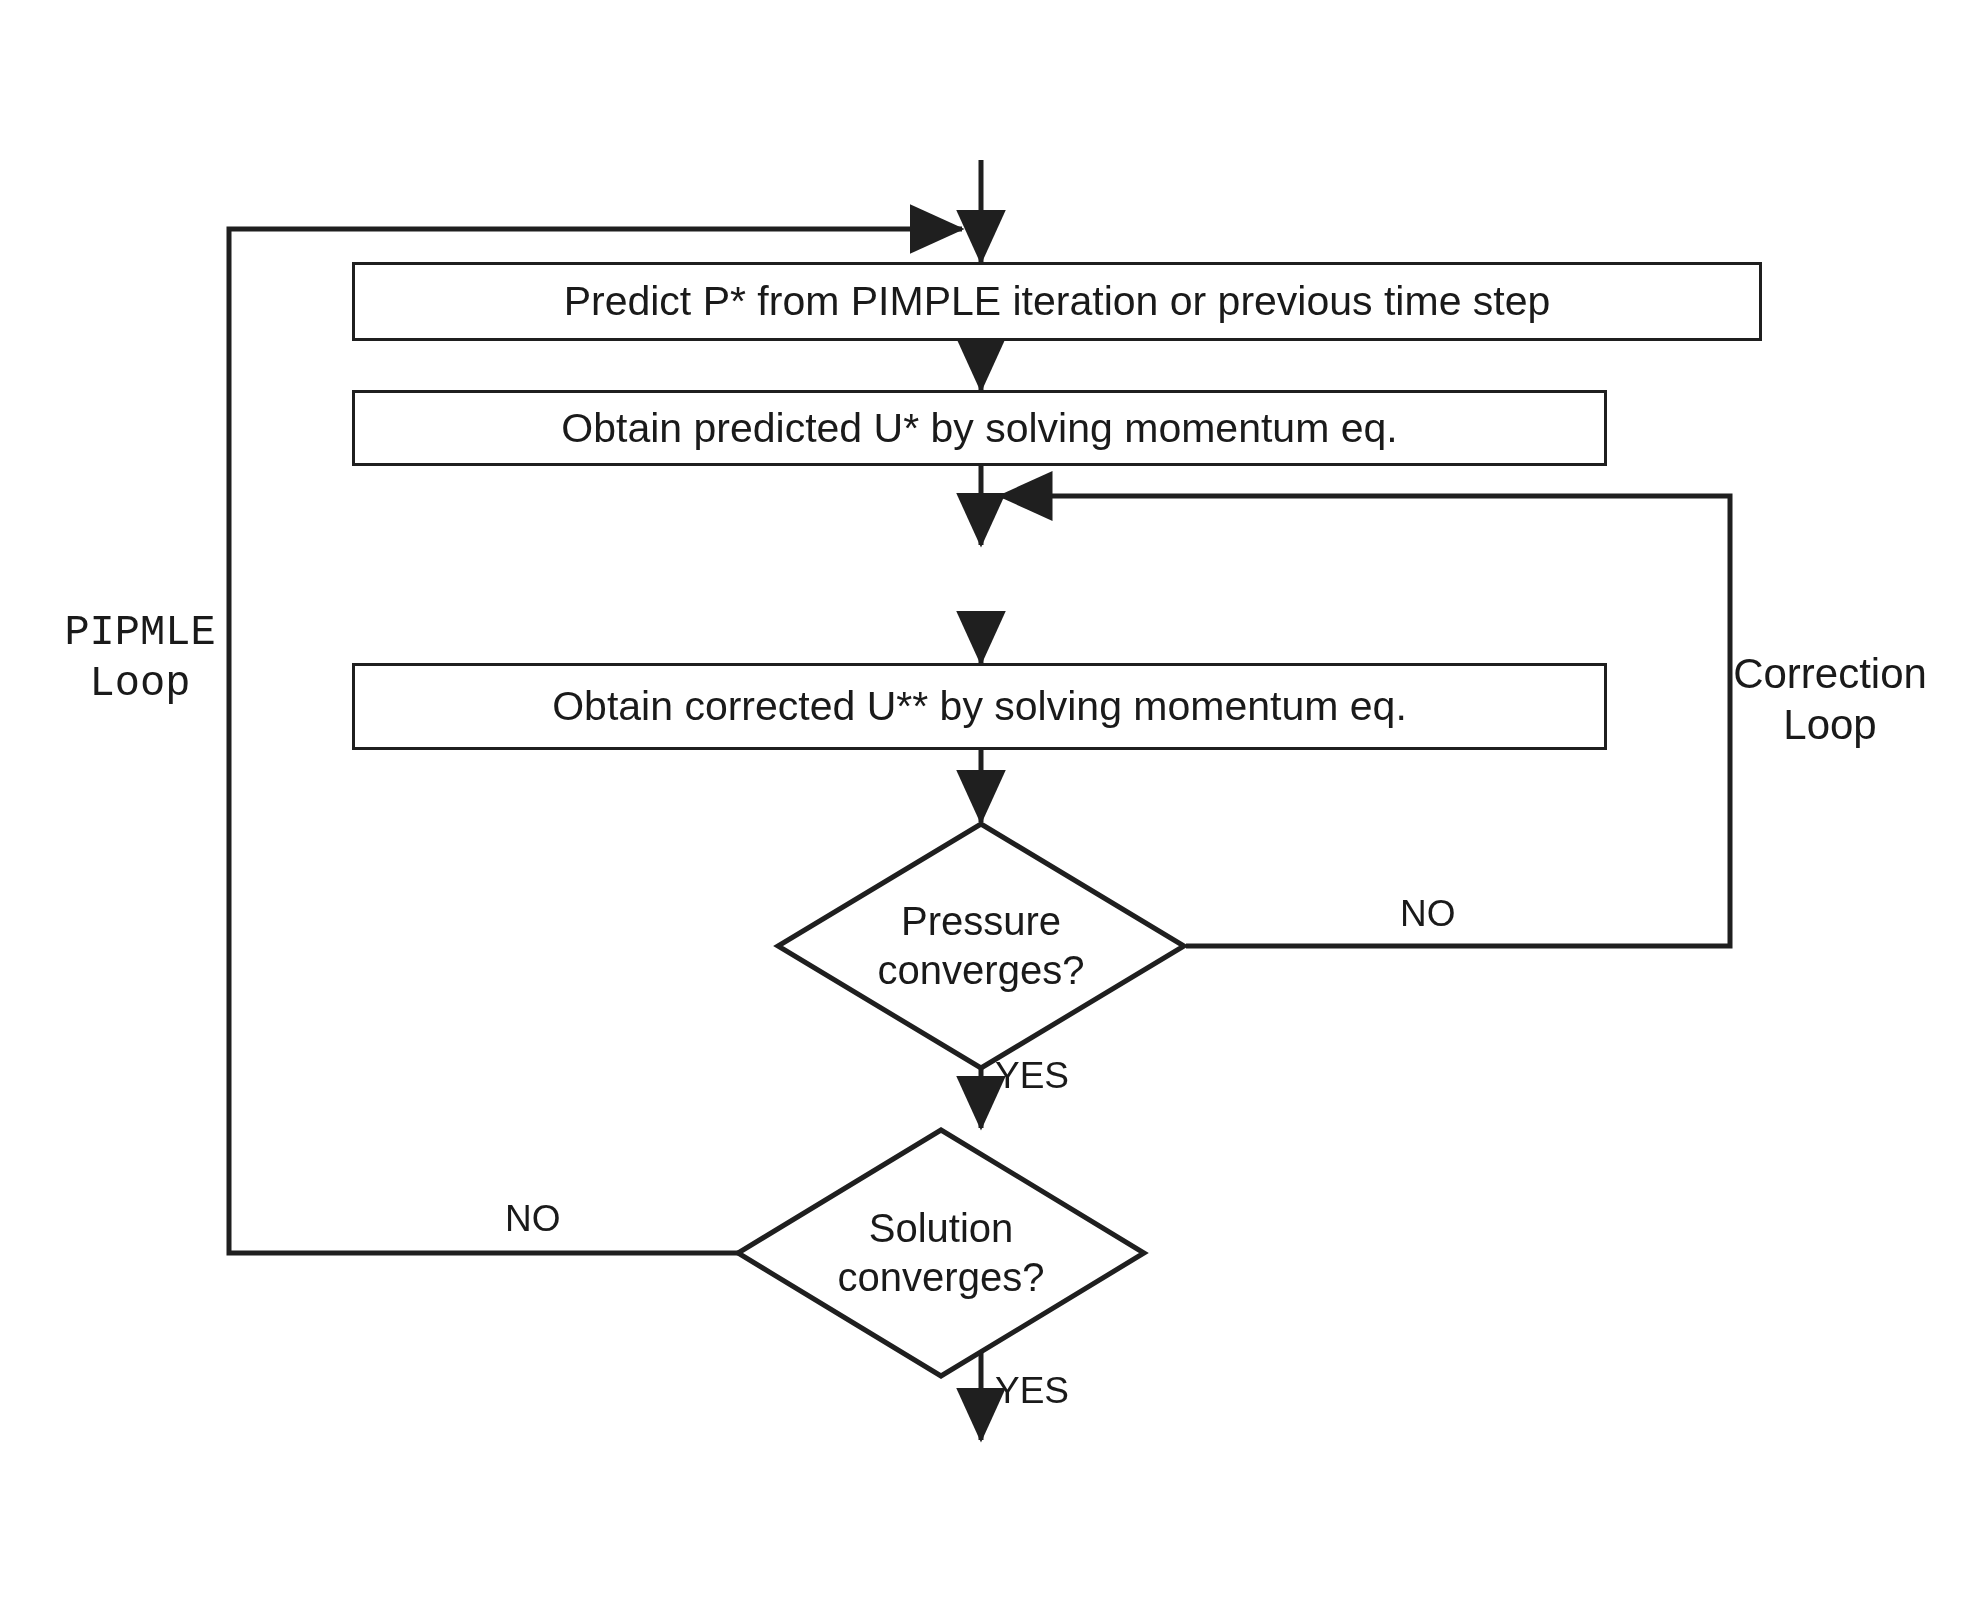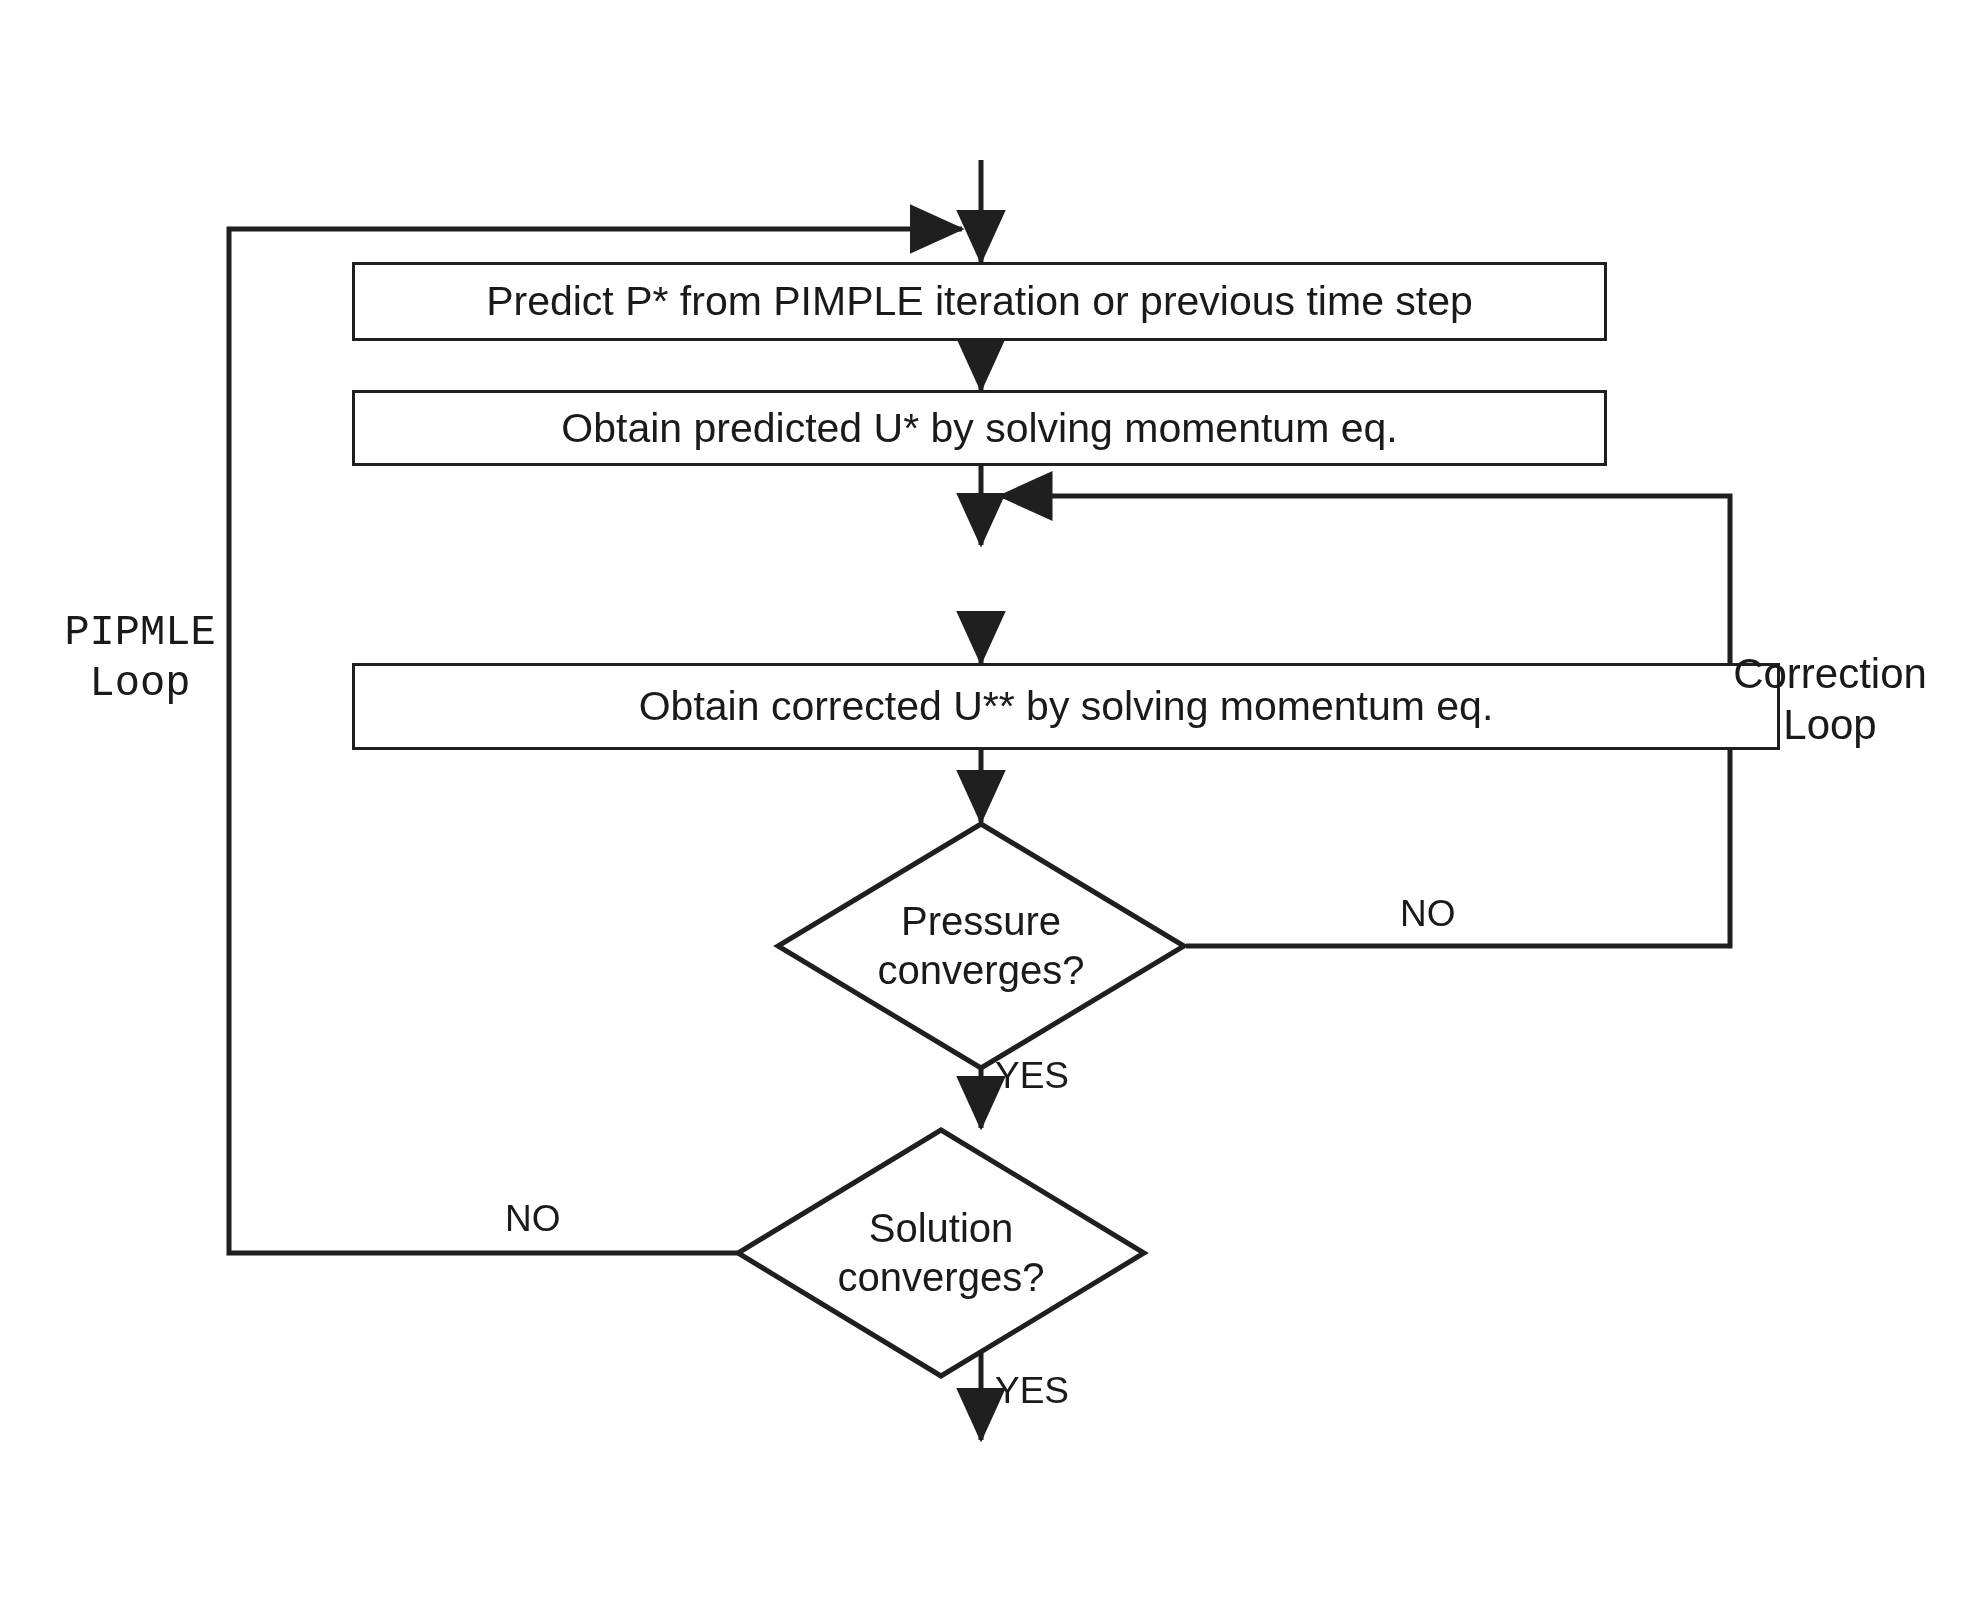--- a/index.html
+++ b/index.html
@@ -124,30 +124,30 @@
     <line x1="981" y1="1015" x2="981" y2="1128" stroke="#1f1f1f" stroke-width="5" marker-end="url(#arrow)"></line>
 
     <line x1="981" y1="1330" x2="981" y2="1440" stroke="#1f1f1f" stroke-width="5" marker-end="url(#arrow)"></line>
 
     <path d="M 1186 946 L 1730 946 L 1730 496 L 1000 496" fill="none" stroke="#1f1f1f" stroke-width="5" marker-end="url(#arrow)"></path>
 
     <path d="M 783 1253 L 229 1253 L 229 229 L 962 229" fill="none" stroke="#1f1f1f" stroke-width="5" marker-end="url(#arrow)"></path>
   </svg>
 
 
-  <div class="node process" style="left:352px; top:262px; width:1255px; height:79px;">
+  <div class="node process" style="left:352px; top:262px; width:1410px; height:79px;">
     <span>Predict P* from PIMPLE iteration or previous time step</span>
   </div>
 
   <div class="node process" style="left:352px; top:390px; width:1255px; height:76px;">
     <span>Obtain predicted U* by solving momentum eq.</span>
   </div>
 
 
-  <div class="node process" style="left:352px; top:663px; width:1428px; height:87px;">
+  <div class="node process" style="left:352px; top:663px; width:1255px; height:87px;">
     <span>Obtain corrected U** by solving momentum eq.</span>
   </div>
 
   <div class="decision-wrap" style="left:776px; top:822px; width:410px; height:248px;">
     <svg width="410" height="248">
       <polygon points="205,2 408,124 205,246 2,124" fill="#ffffff" stroke="#1f1f1f" stroke-width="5"></polygon>
     </svg>
     <div class="decision-label">
       <span>Pressure</span>
       <span>converges?</span>

